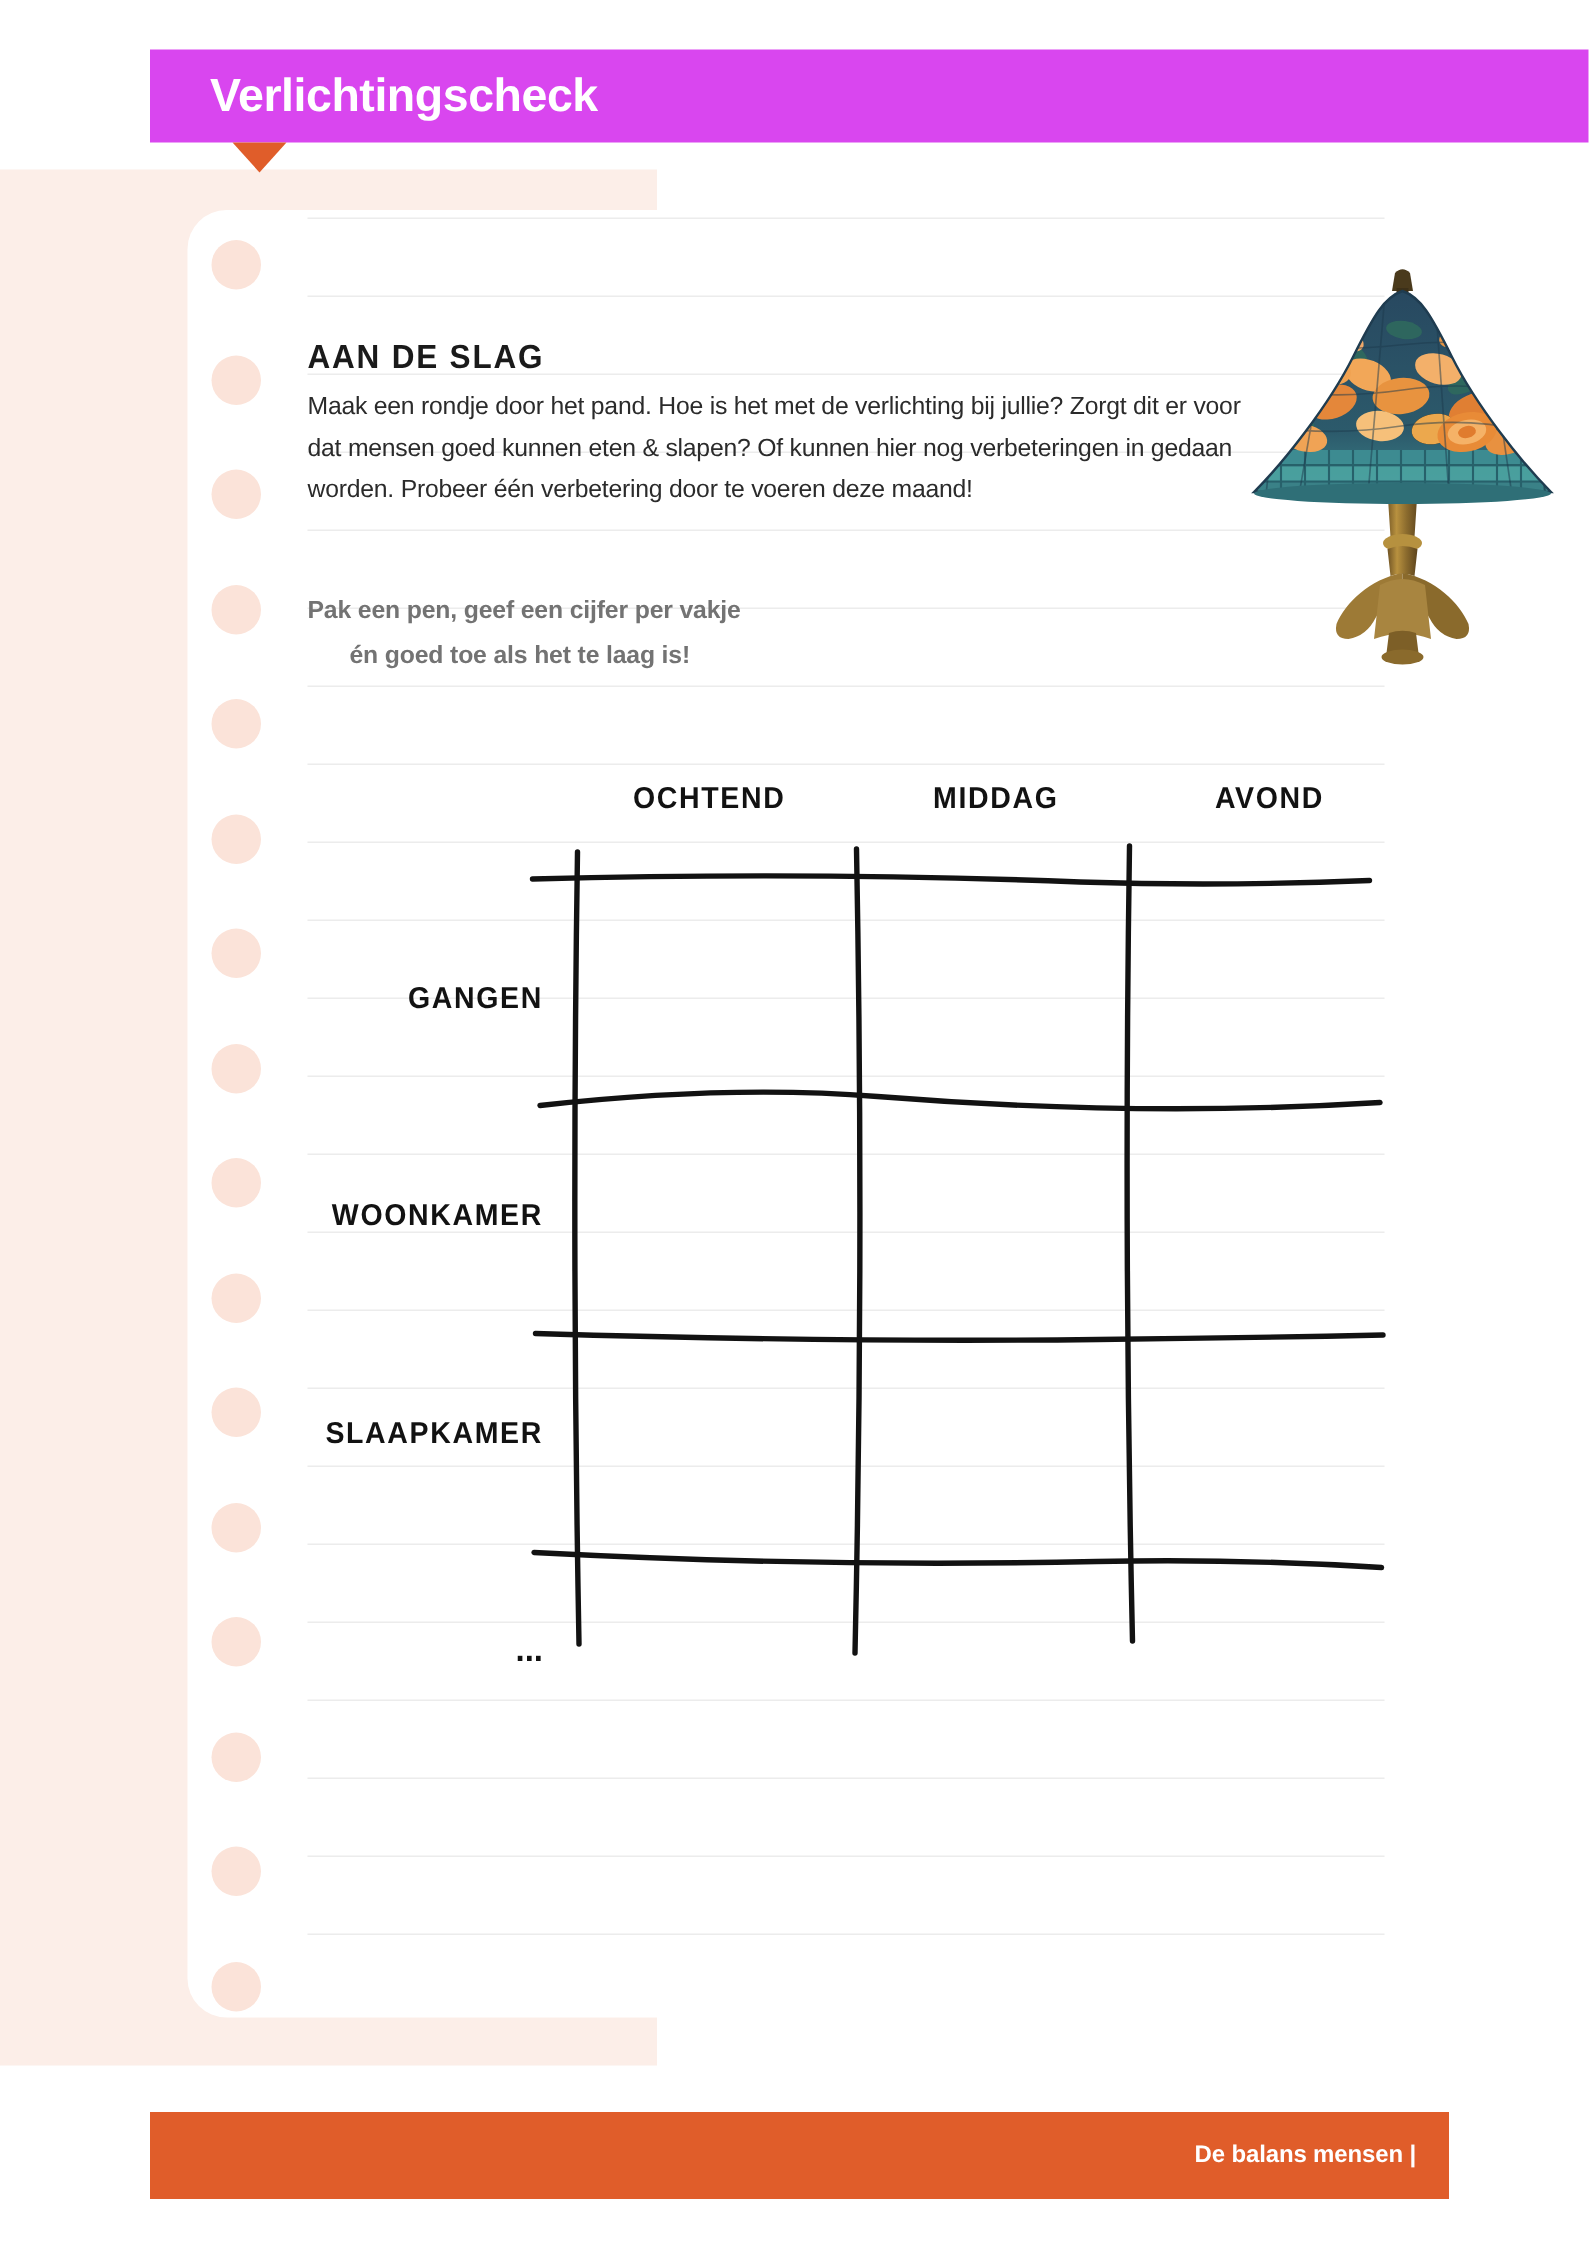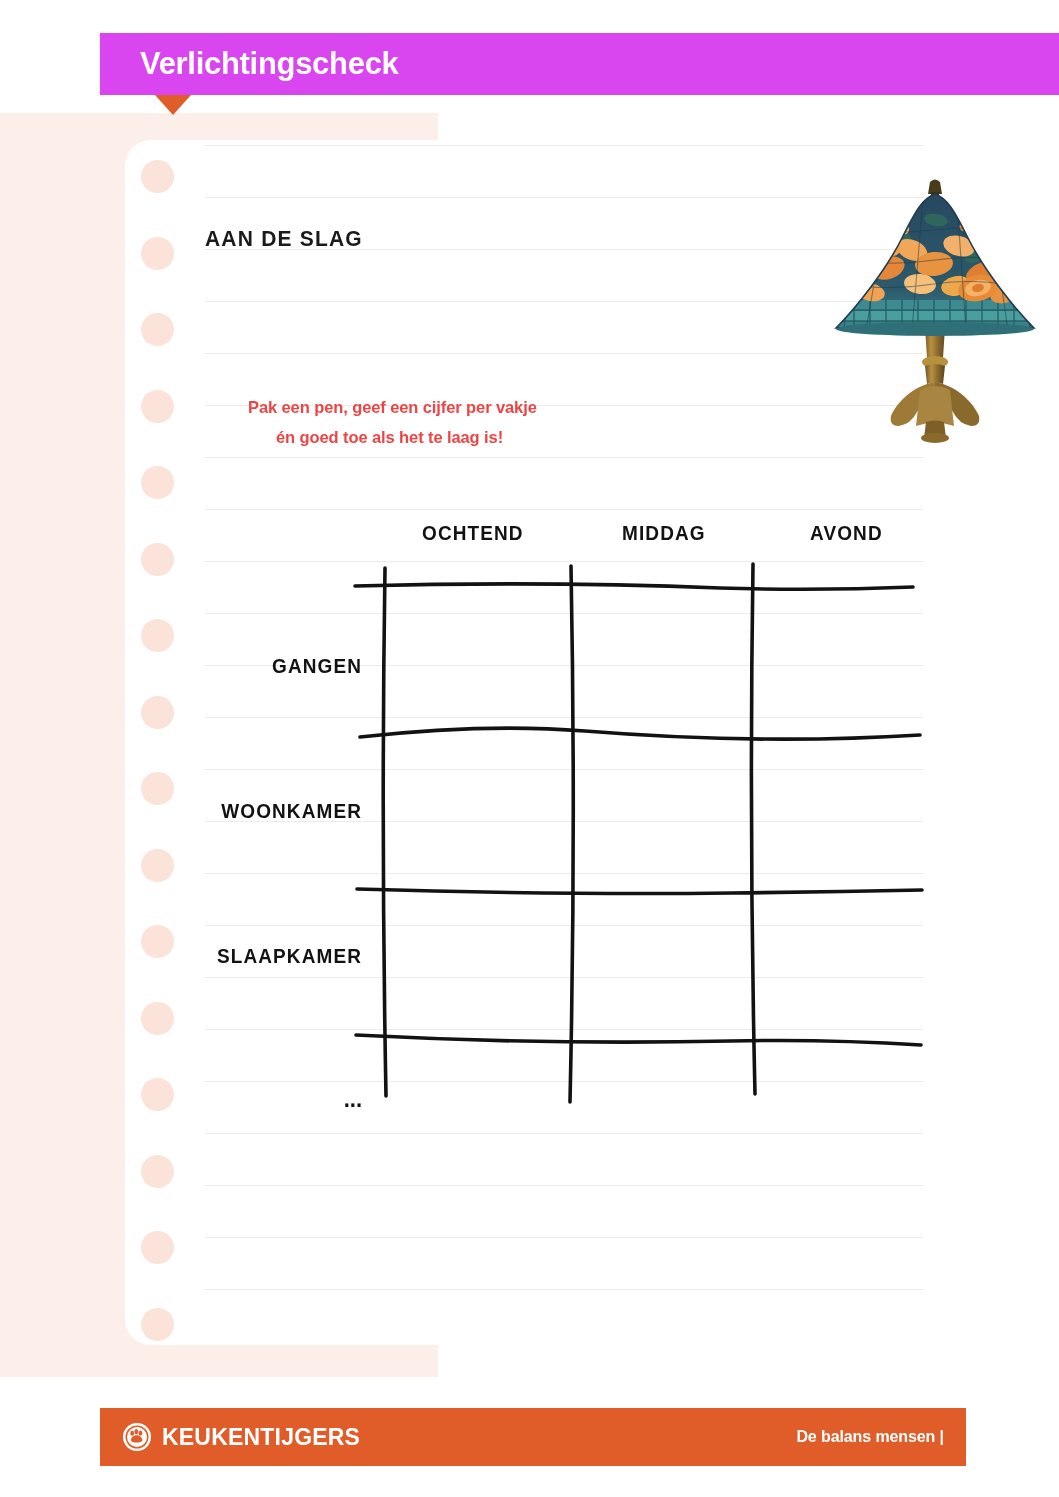--- a/index.html
+++ b/index.html
@@ -129,24 +129,23 @@
     font-family: "Liberation Sans", sans-serif;
   }
   .cta {
     position: absolute;
     left: 205px;
     top: 392px;
     width: 640px;
     font-size: 16.5px;
     line-height: 30px;
     font-weight: bold;
-    color: #ef4444;
+    color: #737373;
     letter-spacing: -0.1px;
     font-family: "Liberation Sans", sans-serif;
-    margin-left: 43px;
   }
   .cta .indent { display: block; padding-left: 28px; }
 
   
   .lamp-wrap {
     position: absolute;
     left: 828px;
     top: 176px;
     width: 215px;
     height: 310px;
@@ -277,20 +276,21 @@
       <div class="punch-hole" style="top: 1071px; background: rgb(251, 227, 217);"></div>
       <div class="punch-hole" style="top: 1147.5px; background: rgb(251, 227, 217);"></div>
     </div>
 
   <div class="banner">
     <div class="banner-title">Verlichtingscheck</div>
   </div>
   <div class="banner-notch"></div>
 
   <div class="heading">AAN DE SLAG</div>
+  <div class="body-copy">Maak een rondje door het pand. Hoe is het met de verlichting bij jullie? Zorgt dit er voor dat mensen goed kunnen eten &amp; slapen? Of kunnen hier nog verbeteringen in gedaan worden. Probeer één verbetering door te voeren deze maand!</div>
   <div class="cta">
     <span>Pak een pen, geef een cijfer per vakje</span>
     <span class="indent">én goed toe als het te laag is!</span>
   </div>
 
   <div class="lamp-wrap">
     <svg viewBox="0 0 215 310" width="215" height="310">
       <defs>
         <linearGradient id="brassG" x1="0" y1="0" x2="1" y2="0">
           <stop offset="0%" stop-color="#6f5324"></stop>
@@ -426,30 +426,16 @@
     <div class="col-head" style="left:432px;">MIDDAG</div>
     <div class="col-head" style="left:620px;">AVOND</div>
 
     <div class="row-head" style="left:0px;top:155px;width:172px;">GANGEN</div>
     <div class="row-head" style="left:0px;top:300px;width:172px;">WOONKAMER</div>
     <div class="row-head" style="left:0px;top:445px;width:172px;">SLAAPKAMER</div>
     <div class="row-head dots" style="left:0px;top:586px;width:172px;">...</div>
   </div>
 
   <div class="footer">
-    <div class="brand">
-      <svg width="30" height="30" viewBox="0 0 30 30">
-        <circle cx="15" cy="15" r="14" fill="#ffffff"></circle>
-        <circle cx="15" cy="15" r="11.5" fill="#e05d2a"></circle>
-        <circle cx="15" cy="15" r="10" fill="#ffffff"></circle>
-        <g fill="#e05d2a">
-          <ellipse cx="10.2" cy="11.2" rx="1.9" ry="2.6"></ellipse>
-          <ellipse cx="14.3" cy="9.6" rx="1.9" ry="2.7"></ellipse>
-          <ellipse cx="18.4" cy="11.2" rx="1.9" ry="2.6"></ellipse>
-          <path d="M14.6 13.2 c 3.4 0 5.6 2.6 5.6 4.8 c 0 2.1 -2.4 2.6 -5.6 2.6 c -3.2 0 -5.6 -0.5 -5.6 -2.6 c 0 -2.2 2.2 -4.8 5.6 -4.8 z"></path>
-        </g>
-      </svg>
-      <span class="brand-name">KEUKENTIJGERS</span>
-    </div>
     <div class="footer-right">De balans mensen  |</div>
   </div>
 
 </div>
 
 </body></html>

